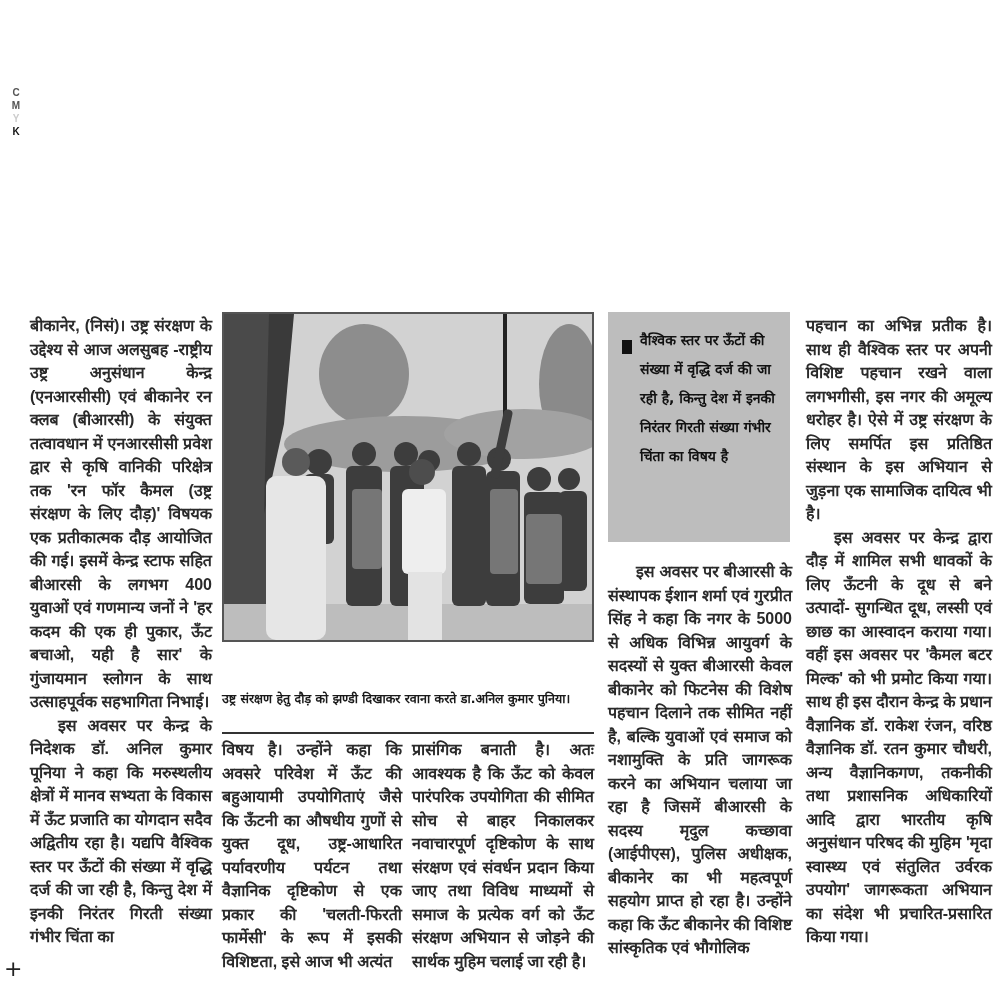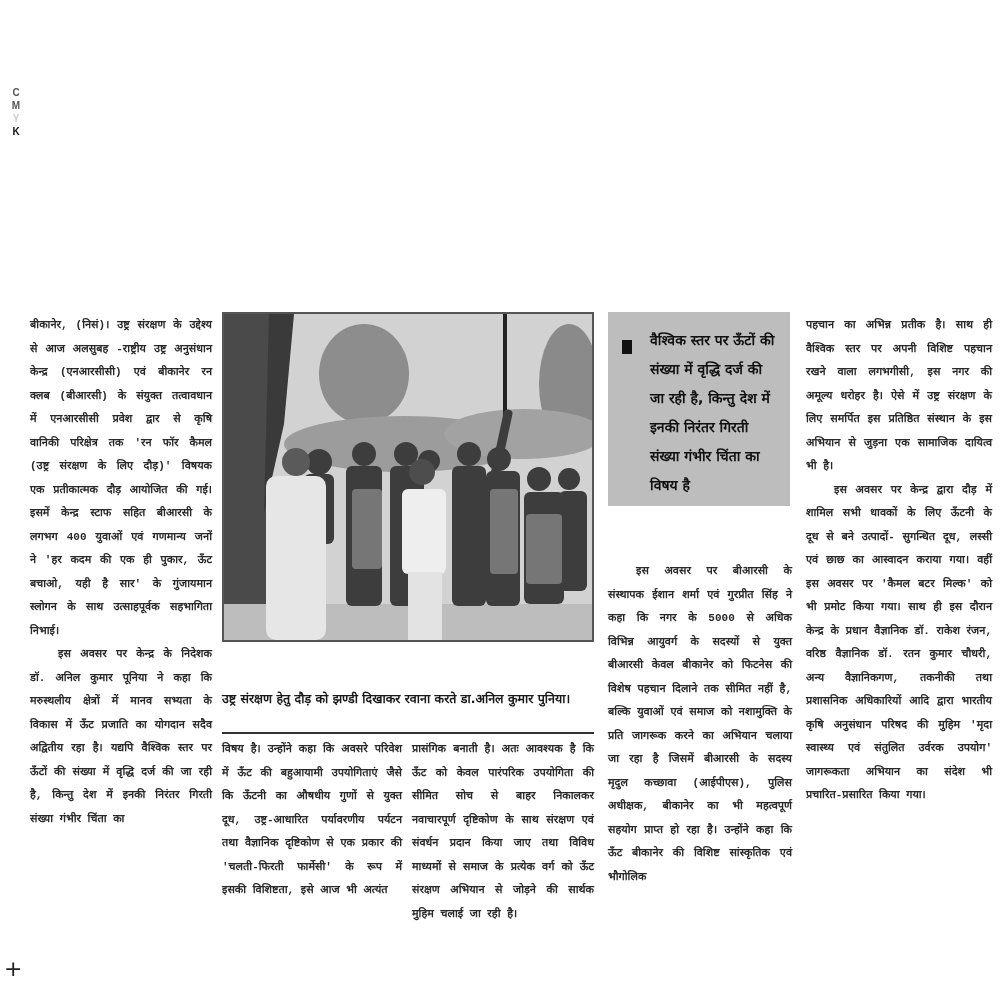--- a/index.html
+++ b/index.html
@@ -17,21 +17,21 @@
     .cmyk .k { color: #111; }
     .headline {
       position: absolute; left: 60px; top: 20px; width: 900px;
       font-family: "DejaVu Sans", sans-serif; font-weight: bold;
       font-size: 74px; line-height: 128px; text-align: center; color: #111;
       letter-spacing: -1px;
     }
     .headline .line { display: block; white-space: nowrap; }
     .col {
       position: absolute; top: 314px;
-      font-family: Liberation Mono, monospace; font-size: 11px; line-height: 23.5px;
+      font-family: Liberation Sans, sans-serif; font-size: 16px; line-height: 23.5px;
       text-align: justify; color: #2a2a2a; font-weight: bold;
     }
     .col p { margin: 0; }
     .col p.indent { text-indent: 28px; }
     .col1 { left: 30px; width: 182px; }
     .photo {
       position: absolute; left: 222px; top: 312px; width: 372px; height: 330px;
       border: 2px solid #555; box-sizing: border-box; overflow: hidden;
       background: linear-gradient(180deg, #d9d9d9 0%, #cfcfcf 35%, #9a9a9a 55%, #6e6e6e 75%, #5a5a5a 100%);
     }
@@ -39,23 +39,23 @@
     .caption {
       position: absolute; left: 222px; top: 658px; width: 372px;
       font-size: 12.5px; line-height: 26px; font-weight: bold; color: #1a1a1a; margin-top: 28px;
     }
     .rule {
       position: absolute; left: 222px; top: 732px; width: 372px; height: 2px; background: #333;
     }
     .col2 { left: 222px; top: 738px; width: 180px; }
     .col3 { left: 412px; top: 738px; width: 182px; }
     .pullquote {
-      position: absolute; left: 608px; top: 312px; width: 182px; height: 194px;
+      position: absolute; left: 608px; top: 312px; width: 182px; height: 230px;
       background: #bdbdbd; box-sizing: border-box; padding: 14px 10px 10px 14px;
-      display: flex; gap: 18px;
+      display: flex; gap: 8px;
     }
     .pullquote .bullet { width: 10px; height: 14px; background: #111; margin-top: 14px; flex: none; }
     .pullquote .text {
       font-size: 14px; line-height: 29px; font-weight: bold; color: #111;
     }
     .col4 { left: 608px; top: 560px; width: 184px; }
     .col5 { left: 806px; top: 314px; width: 186px; }
     .crossmark {
       position: absolute; left: 4px; top: 958px; font-size: 22px; line-height: 22px; color: #222;
       font-family: "DejaVu Sans", sans-serif;

